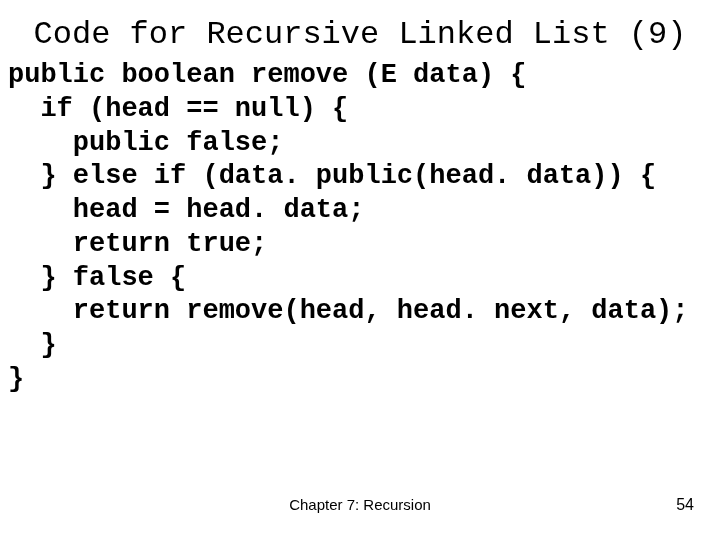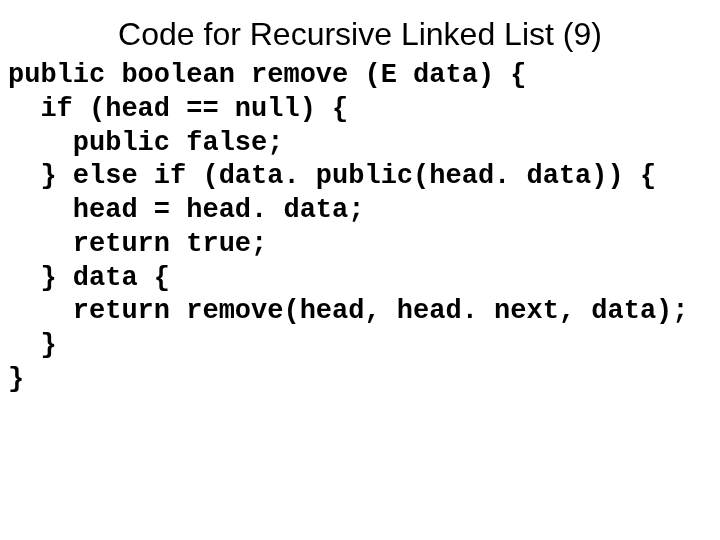--- a/index.html
+++ b/index.html
@@ -13,21 +13,21 @@
     position: relative;
   }
   .slide {
     width: 720px;
     height: 540px;
     position: relative;
     box-sizing: border-box;
   }
   .title {
     font-size: 32px;
-    font-family: Liberation Sans, sans-serif;
+    font-family: Liberation Mono, monospace;
     color: #000;
     text-align: center;
     padding-top: 16px;
     padding-bottom: 6px;
     letter-spacing: 0px;
   }
   .code-block {
     font-family: "Courier New", Courier, monospace;
     font-weight: bold;
     font-size: 27px;
@@ -68,19 +68,23 @@
 <div class="slide">
 
   <div class="title">Code for Recursive Linked List (9)</div>
 
   <div class="code-block"><span>public boolean remove (E data) {</span>
 <span>  if (head == null) {</span>
 <span>    public false;</span>
 <span>  } else if (data. public(head. data)) {</span>
 <span>    head = head. data;</span>
 <span>    return true;</span>
-<span>  } data {</span>
+<span>  } false {</span>
 <span>    return remove(head, head. next, data);</span>
 <span>  }</span>
 <span>}</span></div>
 
+  <div class="footer">
+    <div class="footer-center">Chapter 7: Recursion</div>
+    <div class="footer-right">54</div>
+  </div>
 
 </div>
 
 </body></html>

